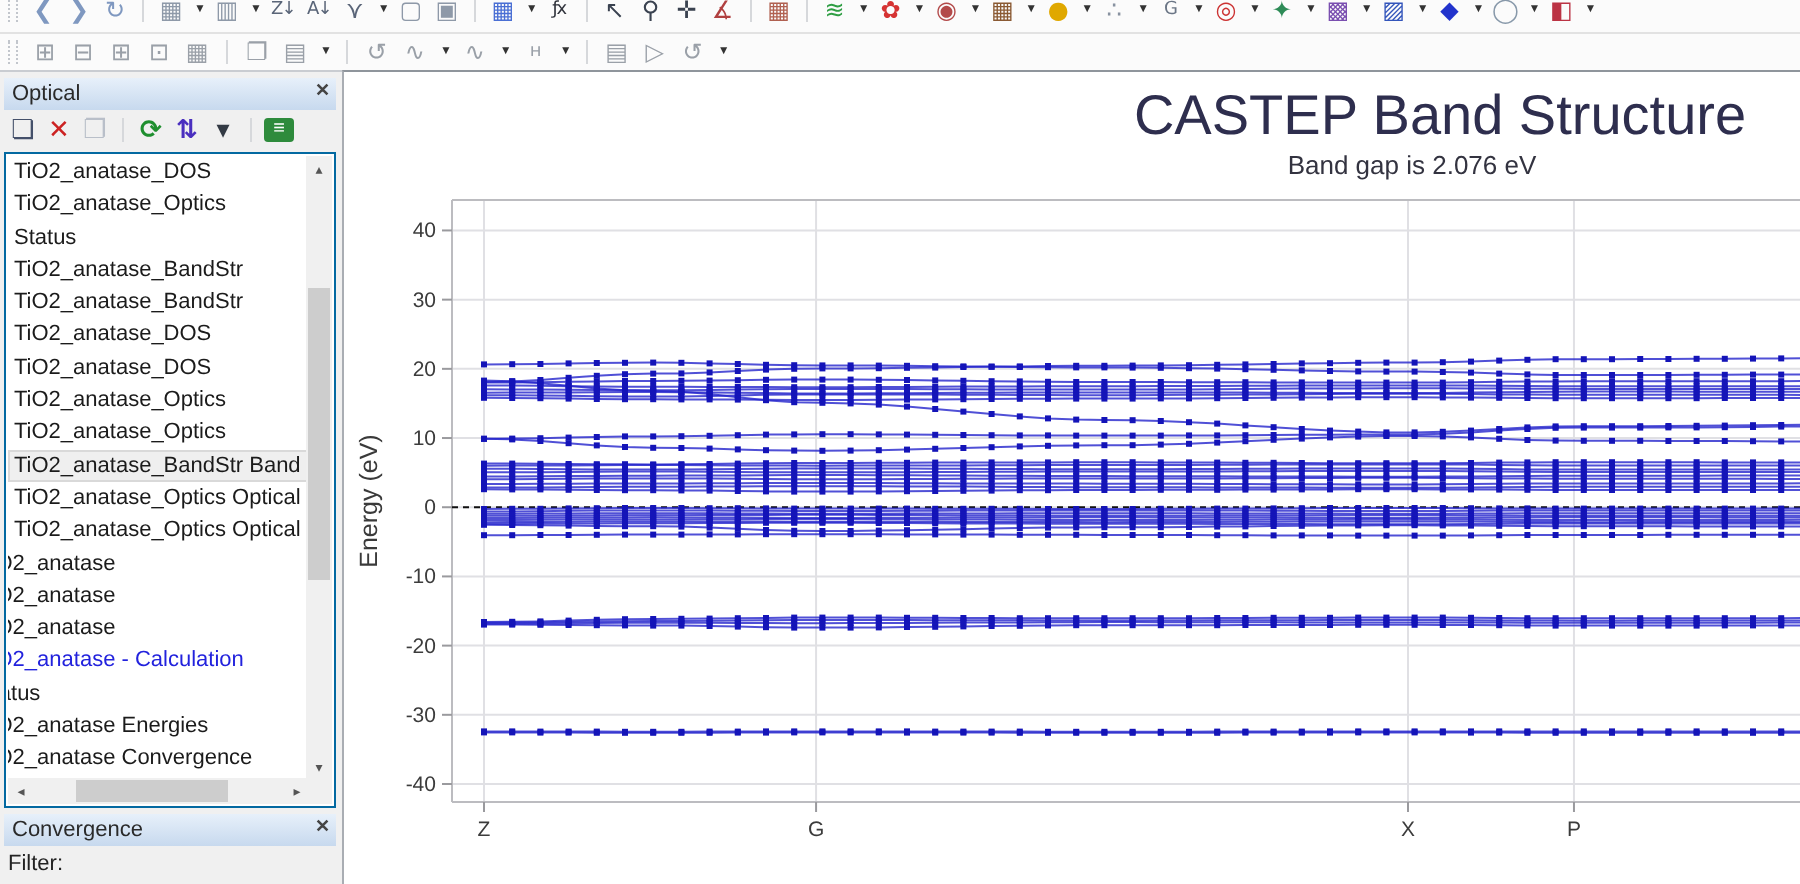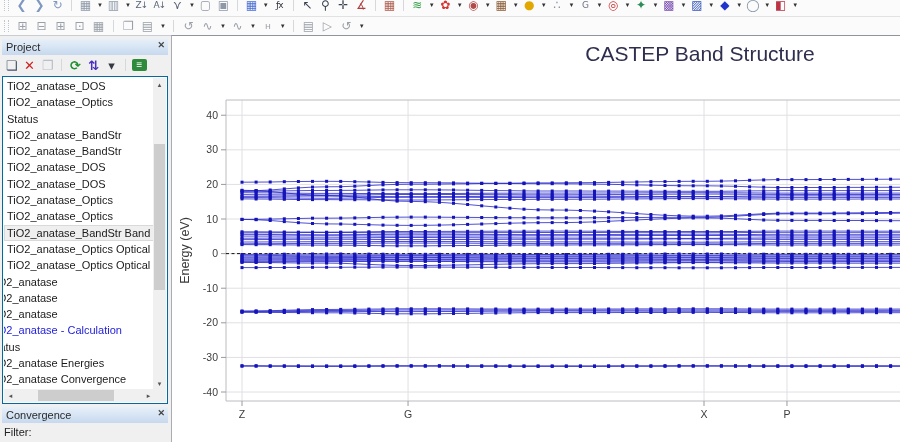--- a/index.html
+++ b/index.html
@@ -47,22 +47,22 @@
   #filterrow{position:absolute;left:2px;top:388px;width:166px;height:16px}
   #filterlbl{position:absolute;left:2px;top:2px;font-size:11px;color:#222}
   #combo{position:absolute;left:30px;top:0;width:137px;height:17px;background:#fff;
          border:1px solid #8b8f96;box-sizing:border-box}
   #combo .val{position:absolute;left:3px;top:1px;font-size:11px;color:#111}
   #combo .btn{position:absolute;right:0;top:0;width:15px;height:100%;border-left:1px solid #c9ccd1;
               display:flex;align-items:center;justify-content:center;font-size:7px;color:#333}
   
   #doc{position:absolute;left:171px;top:35px;width:729px;height:407px;background:#fff;
        border-left:1px solid #a9adb3;border-top:1px solid #8f959c;box-sizing:content-box;overflow:hidden}
-  #chart-title{position:absolute;left:528px;top:6px;transform:translateX(-50%);
-               font-size:21px;color:#2e2e4e;white-space:nowrap}
+  #chart-title{position:absolute;left:548px;top:6px;transform:translateX(-50%);
+               font-size:28px;color:#2e2e4e;white-space:nowrap}
   #chart-sub{position:absolute;left:534px;top:39px;transform:translateX(-50%);
              font-size:13px;color:#333340;white-space:nowrap}
   #ylab{position:absolute;left:-87px;top:207px;width:200px;height:15px;text-align:center;
         transform:rotate(-90deg);font-size:12.5px;color:#3a3a3a}
   #plot-svg{position:absolute;left:0;top:0}
 </style>
 </head>
 <body>
 
 <div id="tb1">
@@ -148,21 +148,21 @@
       <span class="tbi" style="color: rgb(154, 160, 168);">▤</span>
       <span class="tbi" style="color: rgb(154, 160, 168);">▷</span>
       <span class="tbi" style="color: rgb(154, 160, 168);">↺</span>
       <span class="dd">▼</span>
     </div>
 </div>
 
 <div id="dock">
 
   <div class="phdr" style="top:3px">
-    <span>Project</span>
+    <span>Optical</span>
     <span class="x">✕</span>
   </div>
 
   <div id="ptb">
       <span class="tbi" style="color: rgb(68, 80, 106);">❏</span>
       <span class="tbi" style="color: rgb(204, 34, 34); font-weight: bold;">✕</span>
       <span class="tbi" style="color: rgb(185, 191, 201);">❐</span>
       <div class="sep"></div>
       <span class="tbi" style="color: rgb(31, 143, 47); font-weight: bold;">⟳</span>
       <span class="tbi" style="color: rgb(74, 47, 191); font-weight: bold;">⇅</span>
@@ -213,20 +213,21 @@
     <span class="x">✕</span>
   </div>
 
   <div id="filterrow">
     <span id="filterlbl">Filter:</span>
   </div>
 </div>
 
 <div id="doc">
   <div id="chart-title">CASTEP Band Structure</div>
+  <div id="chart-sub">Band gap is 2.076 eV</div>
   <div id="ylab">Energy (eV)</div>
   <svg id="plot-svg" width="729" height="407">
       <g>
         <line x1="54" y1="79.22298850574714" x2="729" y2="79.22298850574714" stroke="#e0e0e4" stroke-width="1"></line>
         <line x1="54" y1="113.82068965517242" x2="729" y2="113.82068965517242" stroke="#e0e0e4" stroke-width="1"></line>
         <line x1="54" y1="148.41839080459772" x2="729" y2="148.41839080459772" stroke="#e0e0e4" stroke-width="1"></line>
         <line x1="54" y1="183.01609195402298" x2="729" y2="183.01609195402298" stroke="#e0e0e4" stroke-width="1"></line>
         <line x1="54" y1="217.61379310344827" x2="729" y2="217.61379310344827" stroke="#e0e0e4" stroke-width="1"></line>
         <line x1="54" y1="252.21149425287356" x2="729" y2="252.21149425287356" stroke="#e0e0e4" stroke-width="1"></line>
         <line x1="54" y1="286.8091954022988" x2="729" y2="286.8091954022988" stroke="#e0e0e4" stroke-width="1"></line>

